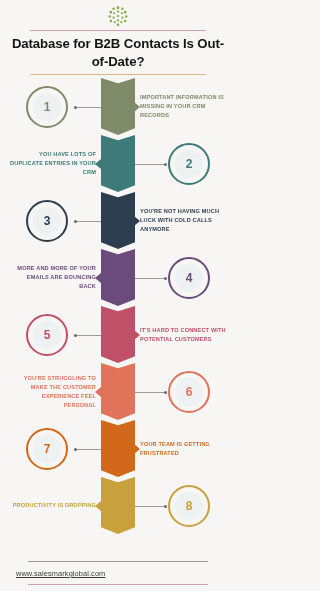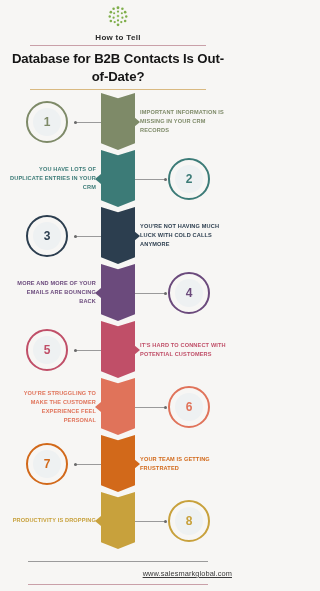--- a/index.html
+++ b/index.html
@@ -73,22 +73,22 @@
   }
   .label-r { left:140px; text-align:left; }
   .label-l { left:10px;  text-align:right; }
 
   
   #footer { position:absolute; bottom:6px; left:0; width:236px; }
   .f-rule { height:1px; width:180px; margin:0 auto; }
   .f-rule-top { background:#9b9b9b; }
   .f-rule-bot { background:#c9a0a8; }
   .f-url {
-    text-align:right; font-size:7.4px; color:#3a3a3a;
-    padding:7px 4px 6px; letter-spacing:.1px;
+    text-align:left; font-size:7.4px; color:#3a3a3a;
+    padding:7px 16px 6px; letter-spacing:.1px;
     display:block;
   }
 </style>
 </head>
 <body>
 
 <div id="header">
 
   <div class="logo-wrap">
     <svg class="logo-mark" viewBox="0 0 40 40">
@@ -109,21 +109,20 @@
         <circle cx="33" cy="29" r="2.3"></circle>
           <circle cx="7" cy="29" r="2.3"></circle>
         <circle cx="20" cy="28" r="2.0"></circle>
           <circle cx="26" cy="31" r="2.1"></circle>
         <circle cx="14" cy="31" r="2.1"></circle>
           <circle cx="20" cy="36" r="2.5"></circle>
       </g>
     </svg>
   </div>
 
-  <div class="kicker">How to Tell</div>
   <div class="rule rule-top"></div>
   <div class="title">Database for B2B Contacts Is Out-of-Date?</div>
   <div class="rule rule-bot"></div>
 </div>
 
 <div id="flow">
     <div class="seg" style="top: 0px; height: 57px; background: rgb(126, 138, 104);"></div>
     <div class="tip tip-r" style="top: 23.5px; left: 134px; border-left-color: rgb(126, 138, 104);"></div>
     <div class="badge" style="top: 7.5px; left: 26px; border-color: rgb(126, 138, 104);">
       <div class="badge-inner" style="color: rgb(126, 138, 104);">1</div>

